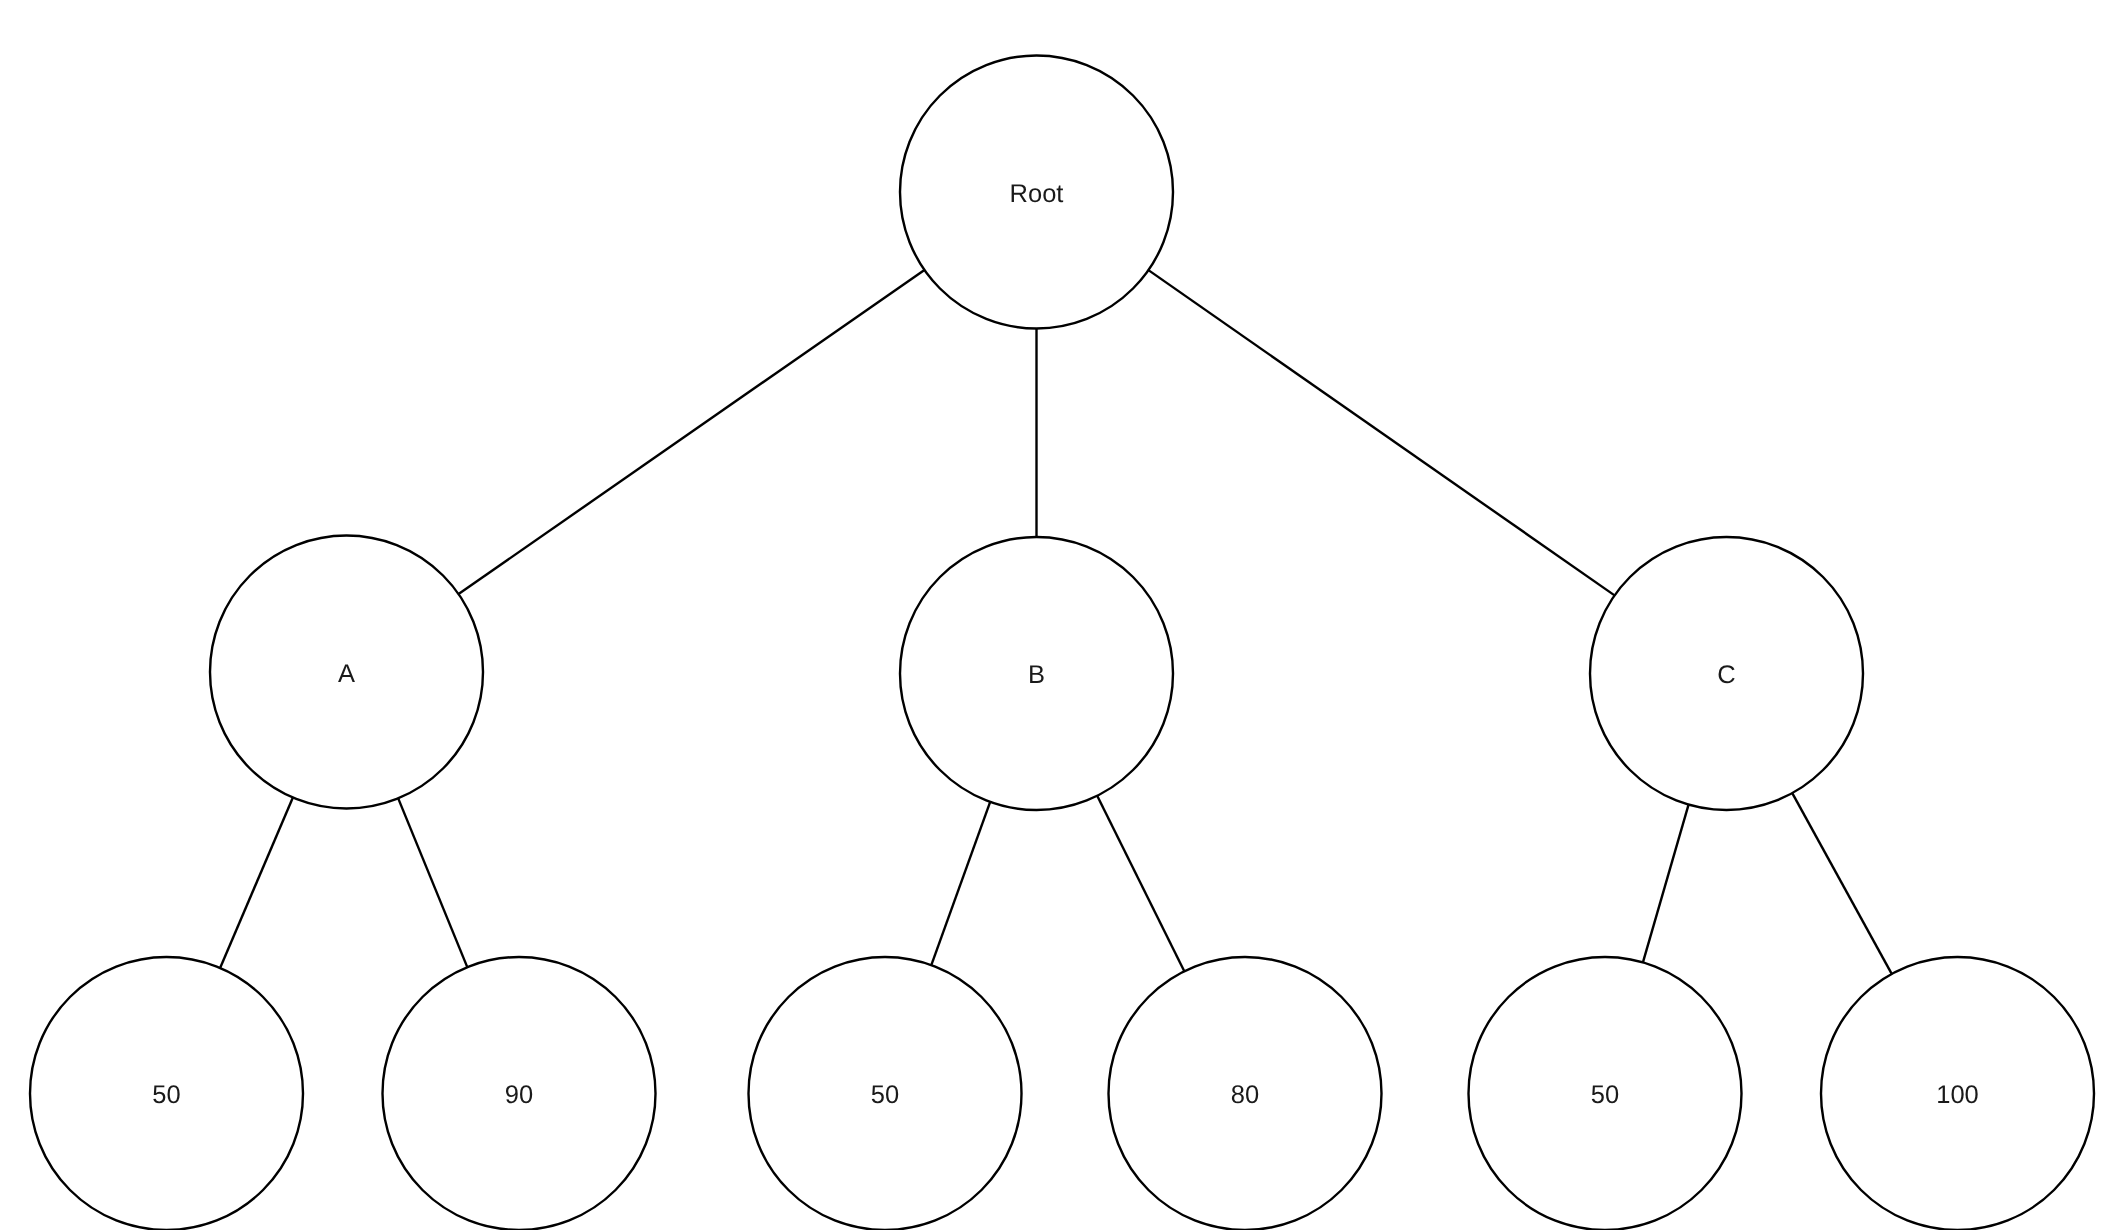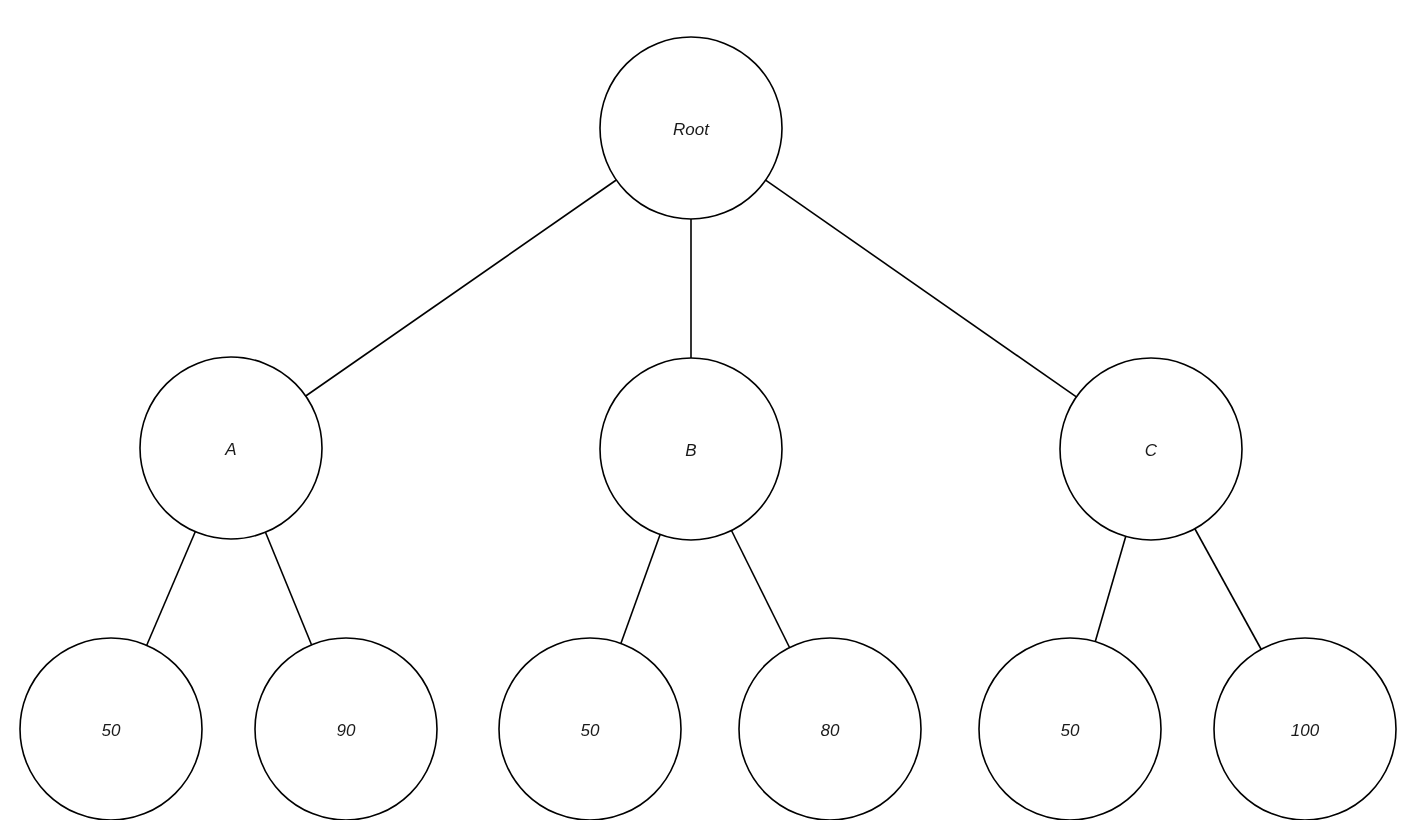--- a/index.html
+++ b/index.html
@@ -10,21 +10,20 @@
   }
   body {
     font-family: "Liberation Sans", sans-serif;
   }
   #canvas-wrap {
     position: relative;
     width: 1413px;
     height: 820px;
     background: #ffffff;
     overflow: hidden;
-    font-style: italic;
   }
   #tree-svg {
     position: absolute;
     top: 0;
     left: 0;
     width: 1414px;
     height: 820px;
     display: block;
   }
   .edge-line {

